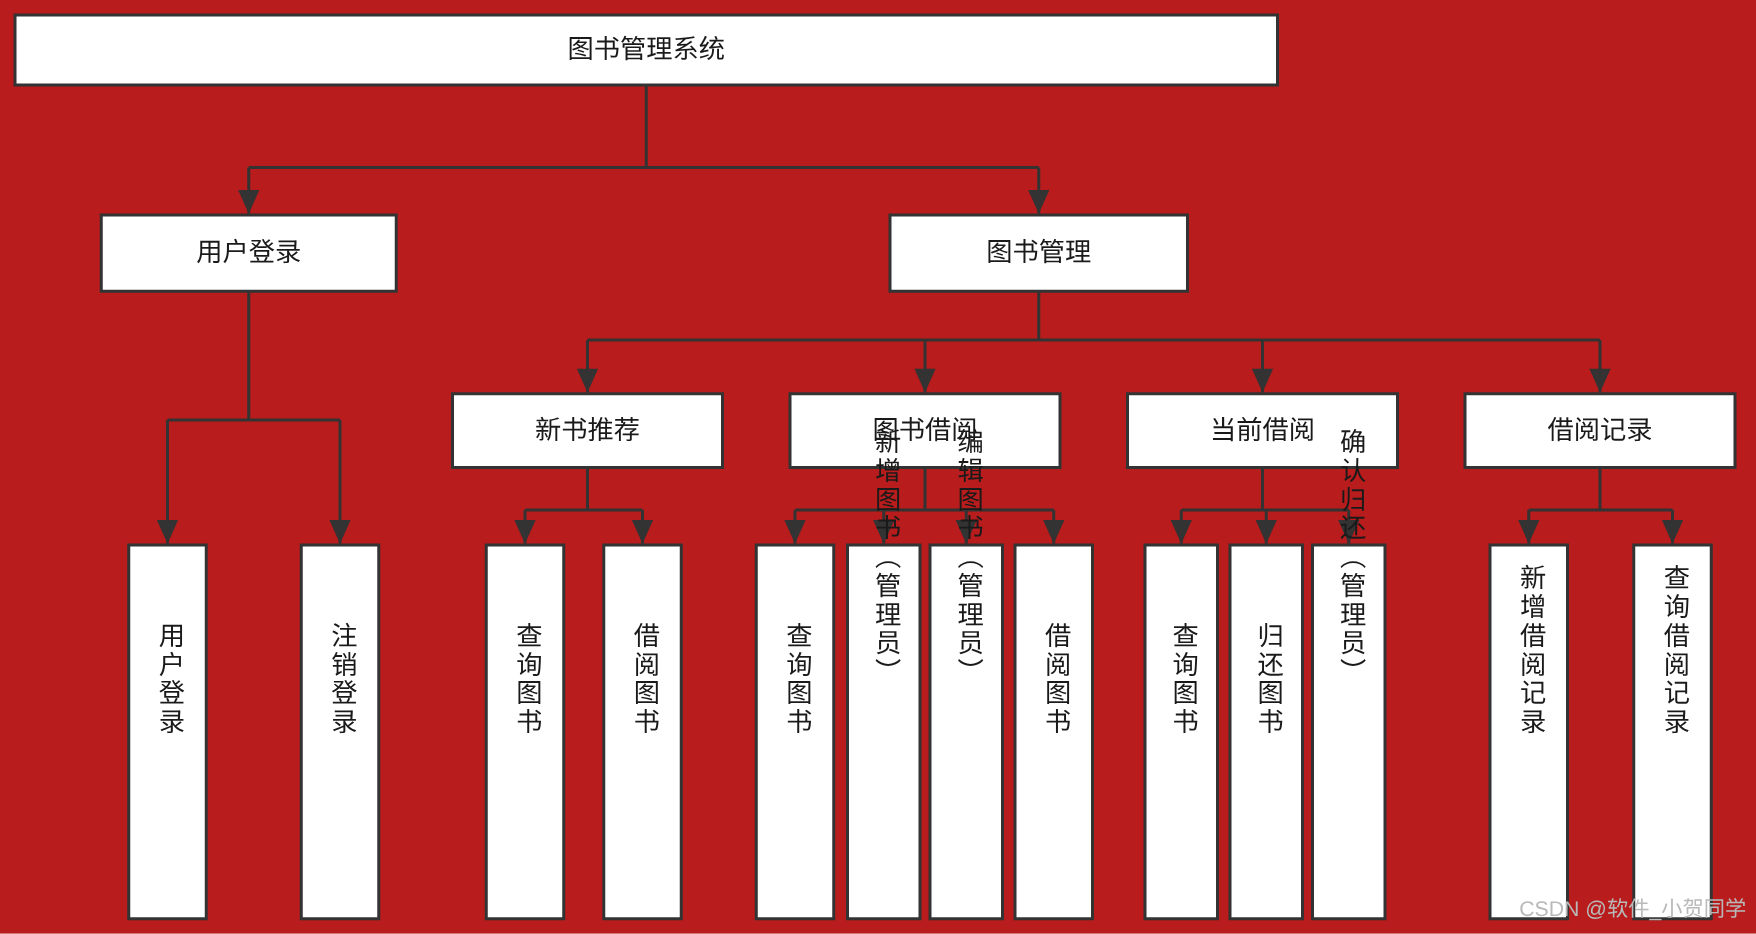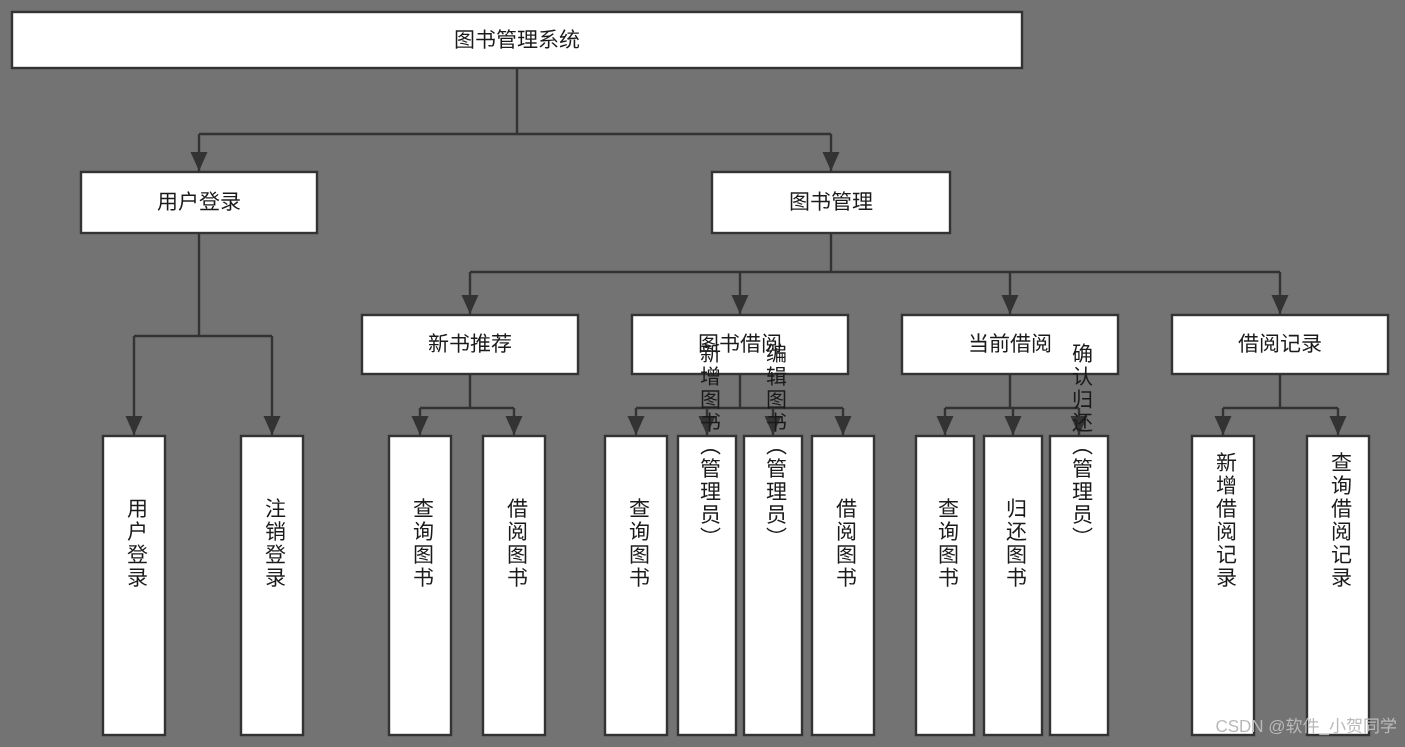--- a/index.html
+++ b/index.html
@@ -8,21 +8,21 @@
     padding: 0;
     background: #ffffff;
   }
   body {
     font-family: "Liberation Sans", "DejaVu Sans", sans-serif;
   }
   #diagram-root {
     position: relative;
     width: 1405px;
     height: 747px;
-    background: #737373;
+    background: #b91c1c;
     overflow: hidden;
   }
   svg.diagram-canvas {
     position: absolute;
     left: 0;
     top: 0;
     width: 1405px;
     height: 747px;
     display: block;
   }

